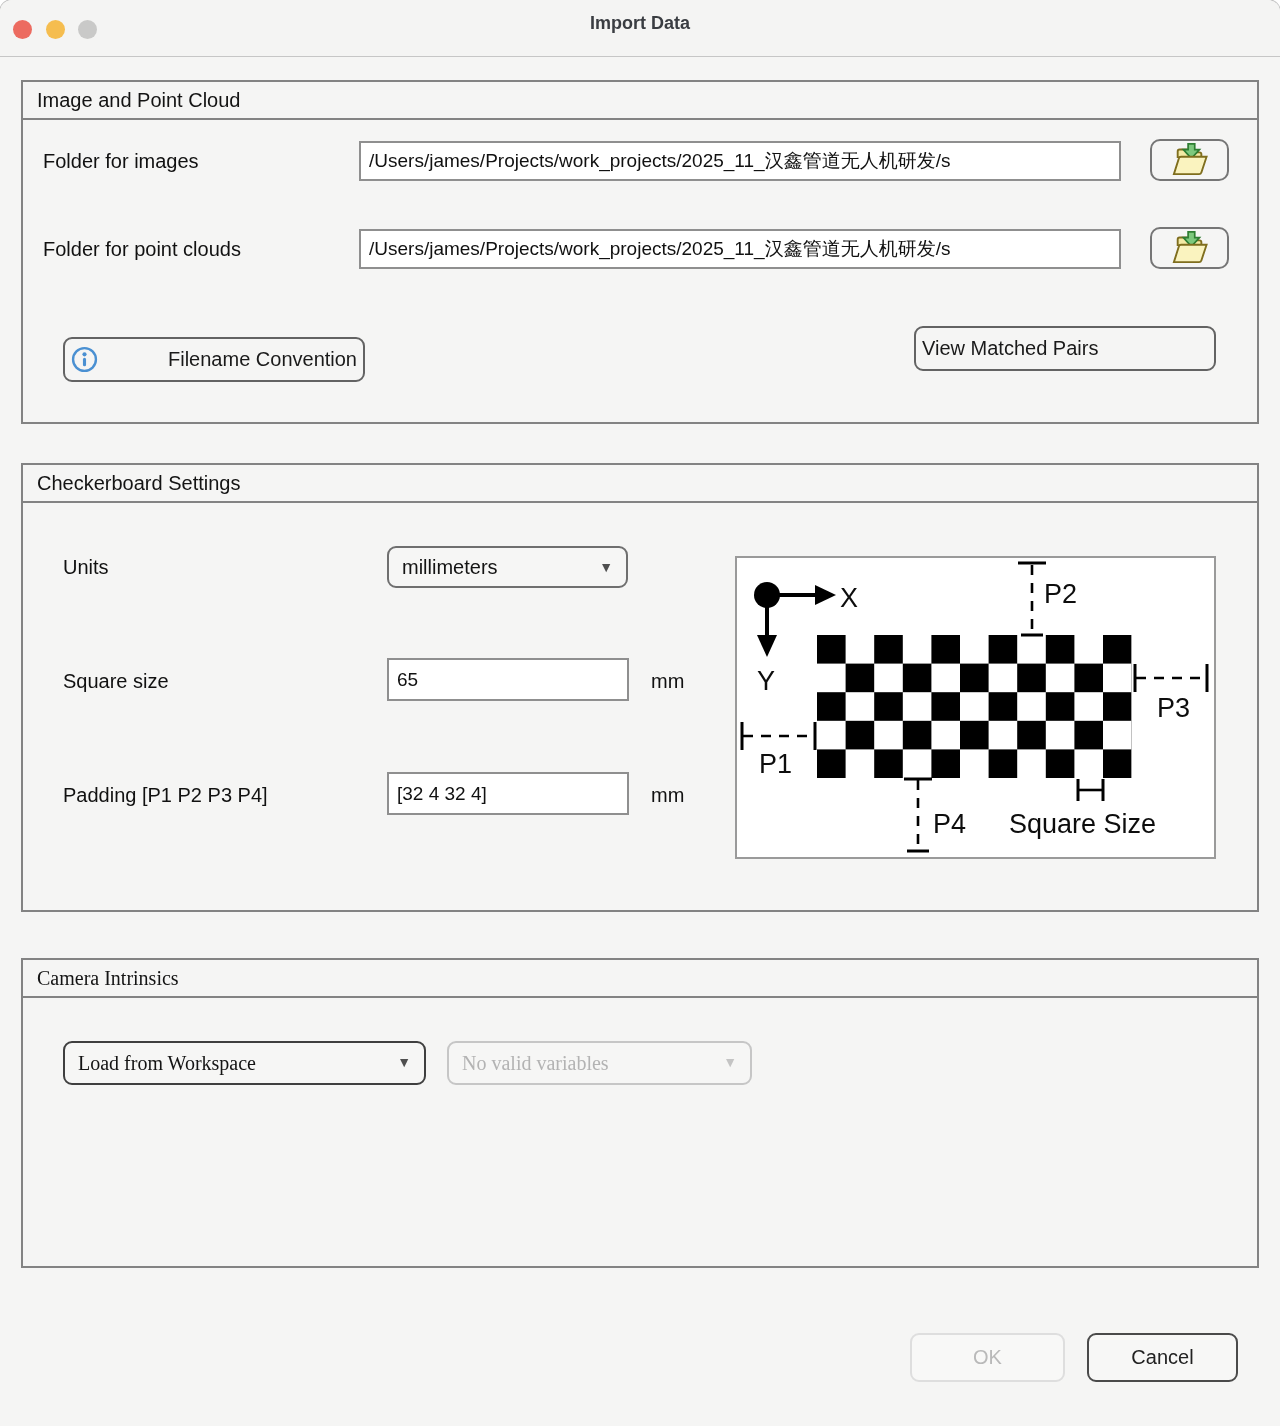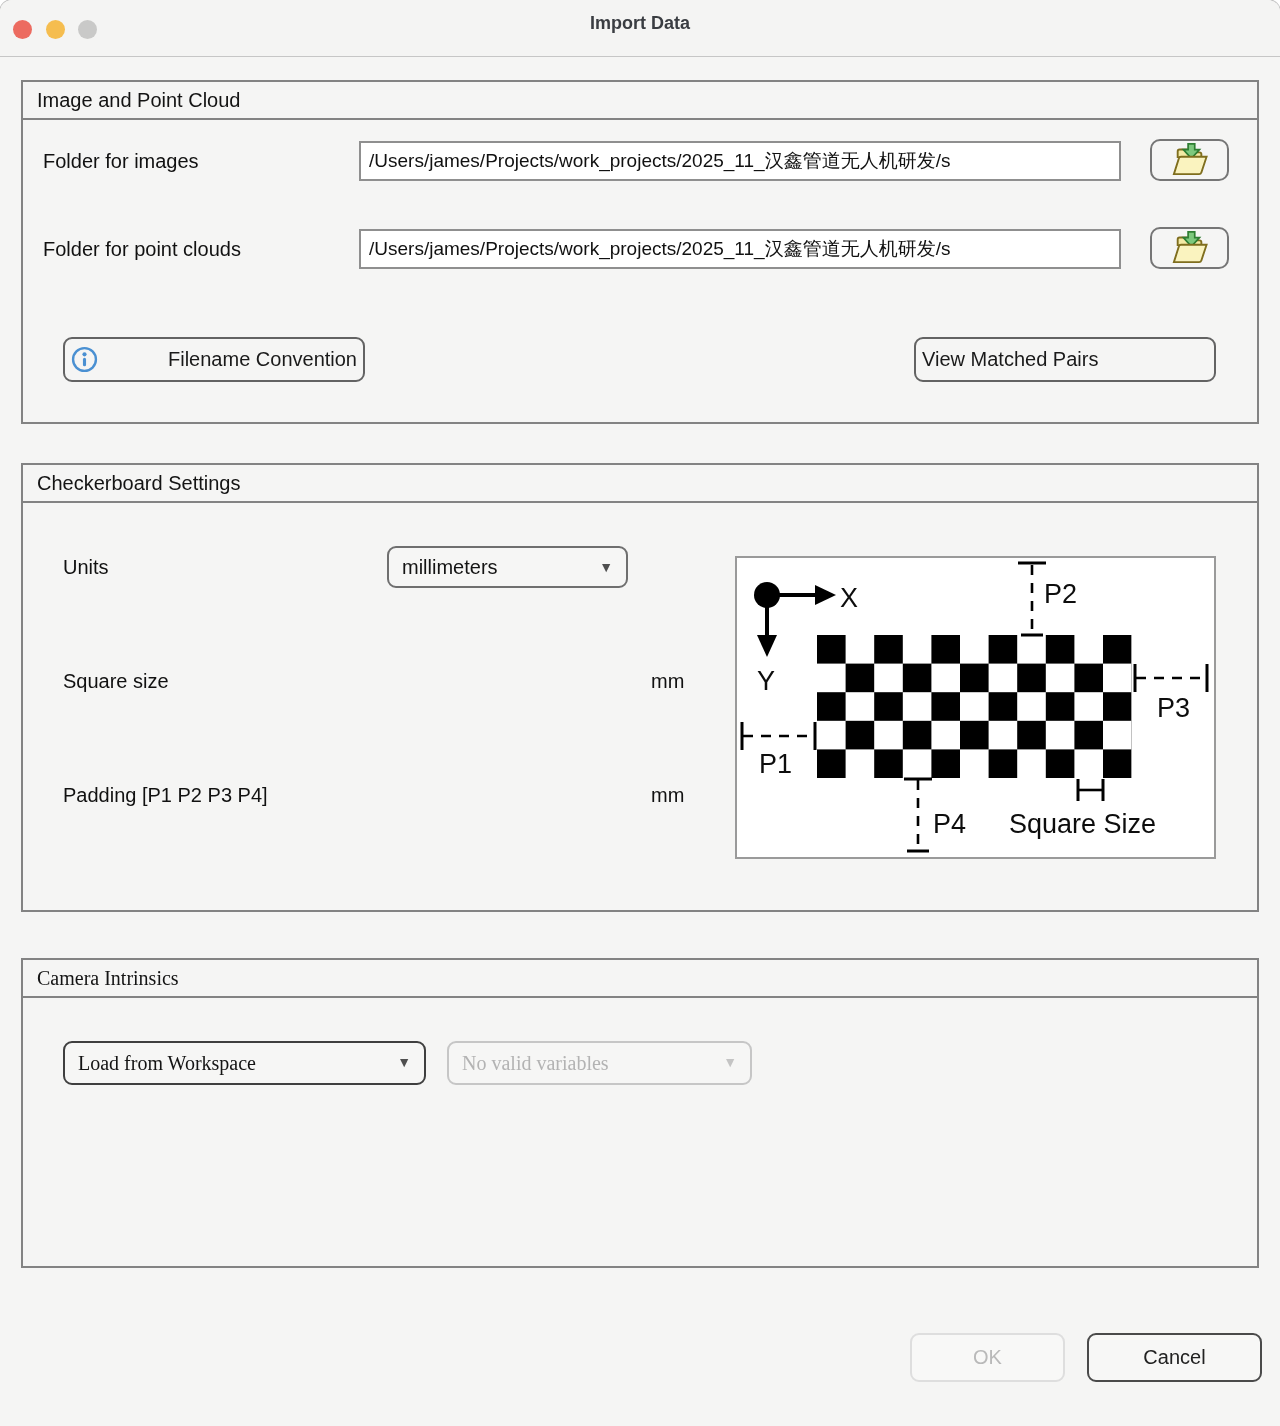--- a/index.html
+++ b/index.html
@@ -48,21 +48,21 @@
   .dropdown.disabled .dd-arrow{color:#c4c4c4;}
   
   .diagram-panel{position:absolute;left:712px;top:91px;width:481px;height:303px;box-sizing:border-box;border:2px solid #9a9a9a;background:#fff;}
   .diagram-panel svg text{font-family:"Liberation Sans",sans-serif;font-size:27px;fill:#0d0d0d;}
   
   .footer-btn{
     position:absolute;box-sizing:border-box;height:49px;border-radius:9px;font-family:"Liberation Sans",sans-serif;
     font-size:20px;display:flex;align-items:center;justify-content:center;cursor:pointer;
   }
   .footer-btn.ok{left:910px;top:1333px;width:155px;border:2px solid #dedede;background:#f8f8f7;color:#b9b9b9;}
-  .footer-btn.cancel{left:1087px;top:1333px;width:175px;border:2px solid #4a4a4a;background:#f7f7f6;color:#222;}
+  .footer-btn.cancel{left:1087px;top:1333px;width:151px;border:2px solid #4a4a4a;background:#f7f7f6;color:#222;}
 </style>
 </head>
 <body>
 
 <div class="window">
 
   <div class="titlebar">
     <div class="light red"></div>
     <div class="light yellow"></div>
     <div class="light gray"></div>
@@ -100,38 +100,40 @@
       <span style="display:flex;">
         <svg width="27" height="27" viewBox="0 0 26 26">
           <circle cx="13" cy="13" r="11" fill="none" stroke="#4a90d2" stroke-width="2.3"></circle>
           <circle cx="13" cy="8" r="2" fill="#4a90d2"></circle>
           <rect x="11.5" y="11.4" width="3" height="8.2" rx="1.5" fill="#4a90d2"></rect>
         </svg>
       </span>
       <span>Filename Convention</span>
     </button>
 
-    <button class="pill-btn" style="left:891px;top:255px;width:302px;">
+    <button class="pill-btn" style="left:891px;top:244px;width:302px;">
       <span>View Matched Pairs</span>
     </button>
   </div>
 
   <div class="box s2">
     <div class="box-header">Checkerboard Settings</div>
 
     <div class="lbl" style="left:40px;top:91px;">Units</div>
     <div class="dropdown" style="left:364px;top:81px;width:241px;">
       <span>millimeters</span>
       <span class="dd-arrow">▼</span>
     </div>
 
     <div class="lbl" style="left:40px;top:205px;">Square size</div>
+    <input class="tfield" style="left: 364px; top: 193px; width: 242px; height: 43px;" value="65">
     <div class="lbl" style="left:628px;top:205px;">mm</div>
 
     <div class="lbl" style="left:40px;top:319px;">Padding [P1 P2 P3 P4]</div>
+    <input class="tfield" style="left: 364px; top: 307px; width: 242px; height: 43px;" value="[32 4 32 4]">
     <div class="lbl" style="left:628px;top:319px;">mm</div>
 
     <div class="diagram-panel">
       <svg width="477" height="299" viewBox="0 0 477 299">
         <defs>
           <pattern id="cbp" x="80" y="77" width="57.2" height="57.2" patternUnits="userSpaceOnUse">
             <rect width="57.2" height="57.2" fill="#ffffff"></rect>
             <rect width="28.6" height="28.6" fill="#000000"></rect>
             <rect x="28.6" y="28.6" width="28.6" height="28.6" fill="#000000"></rect>
           </pattern>

